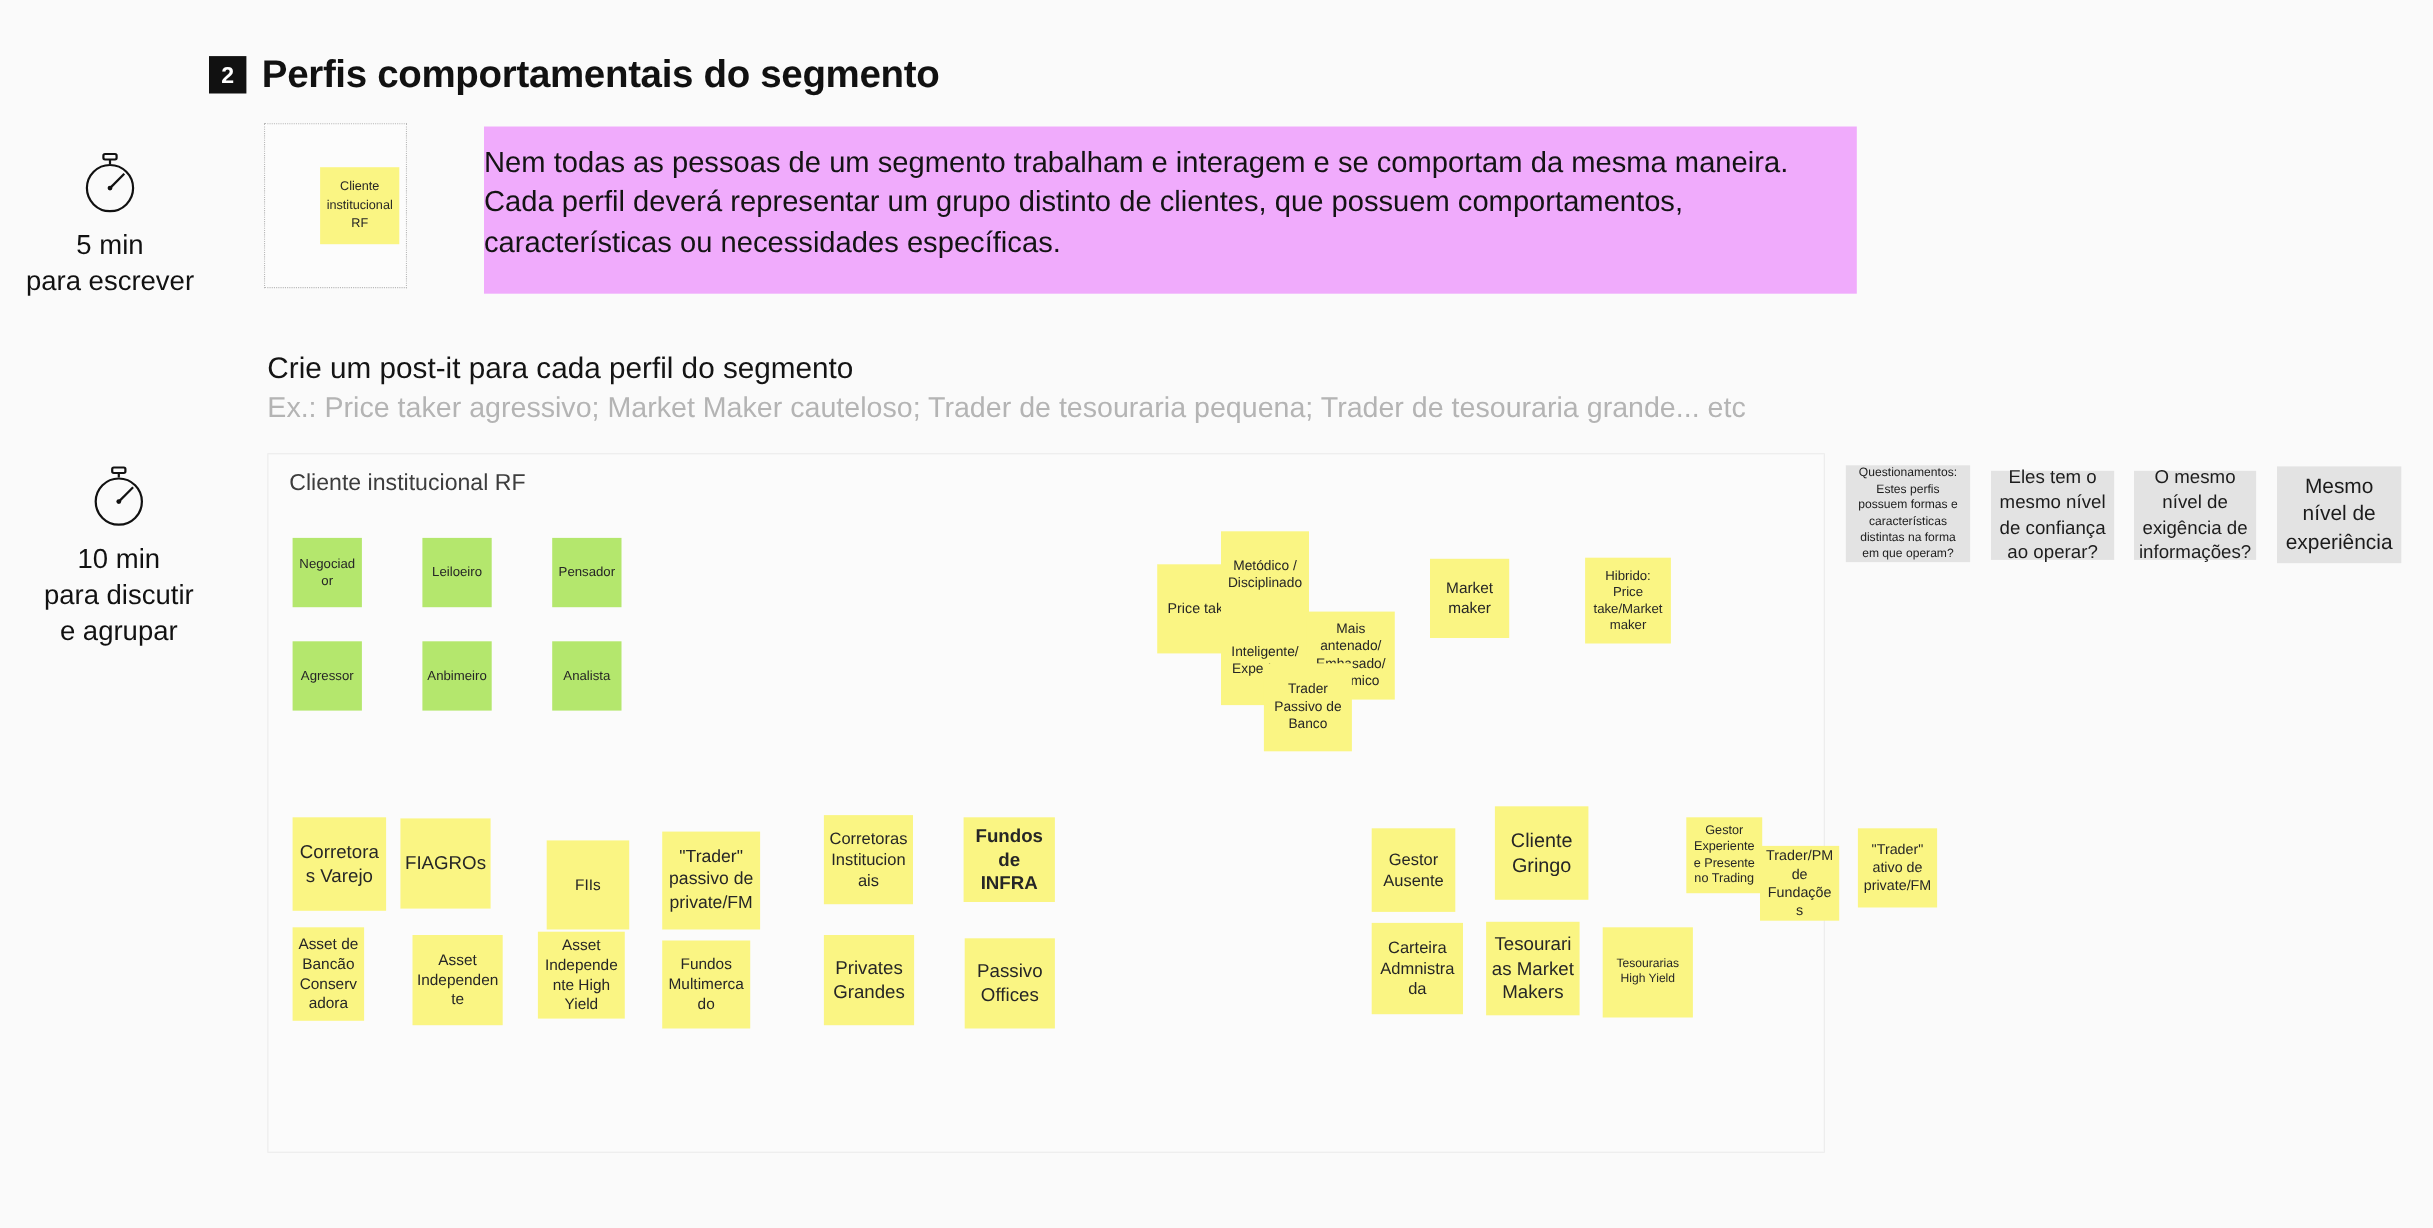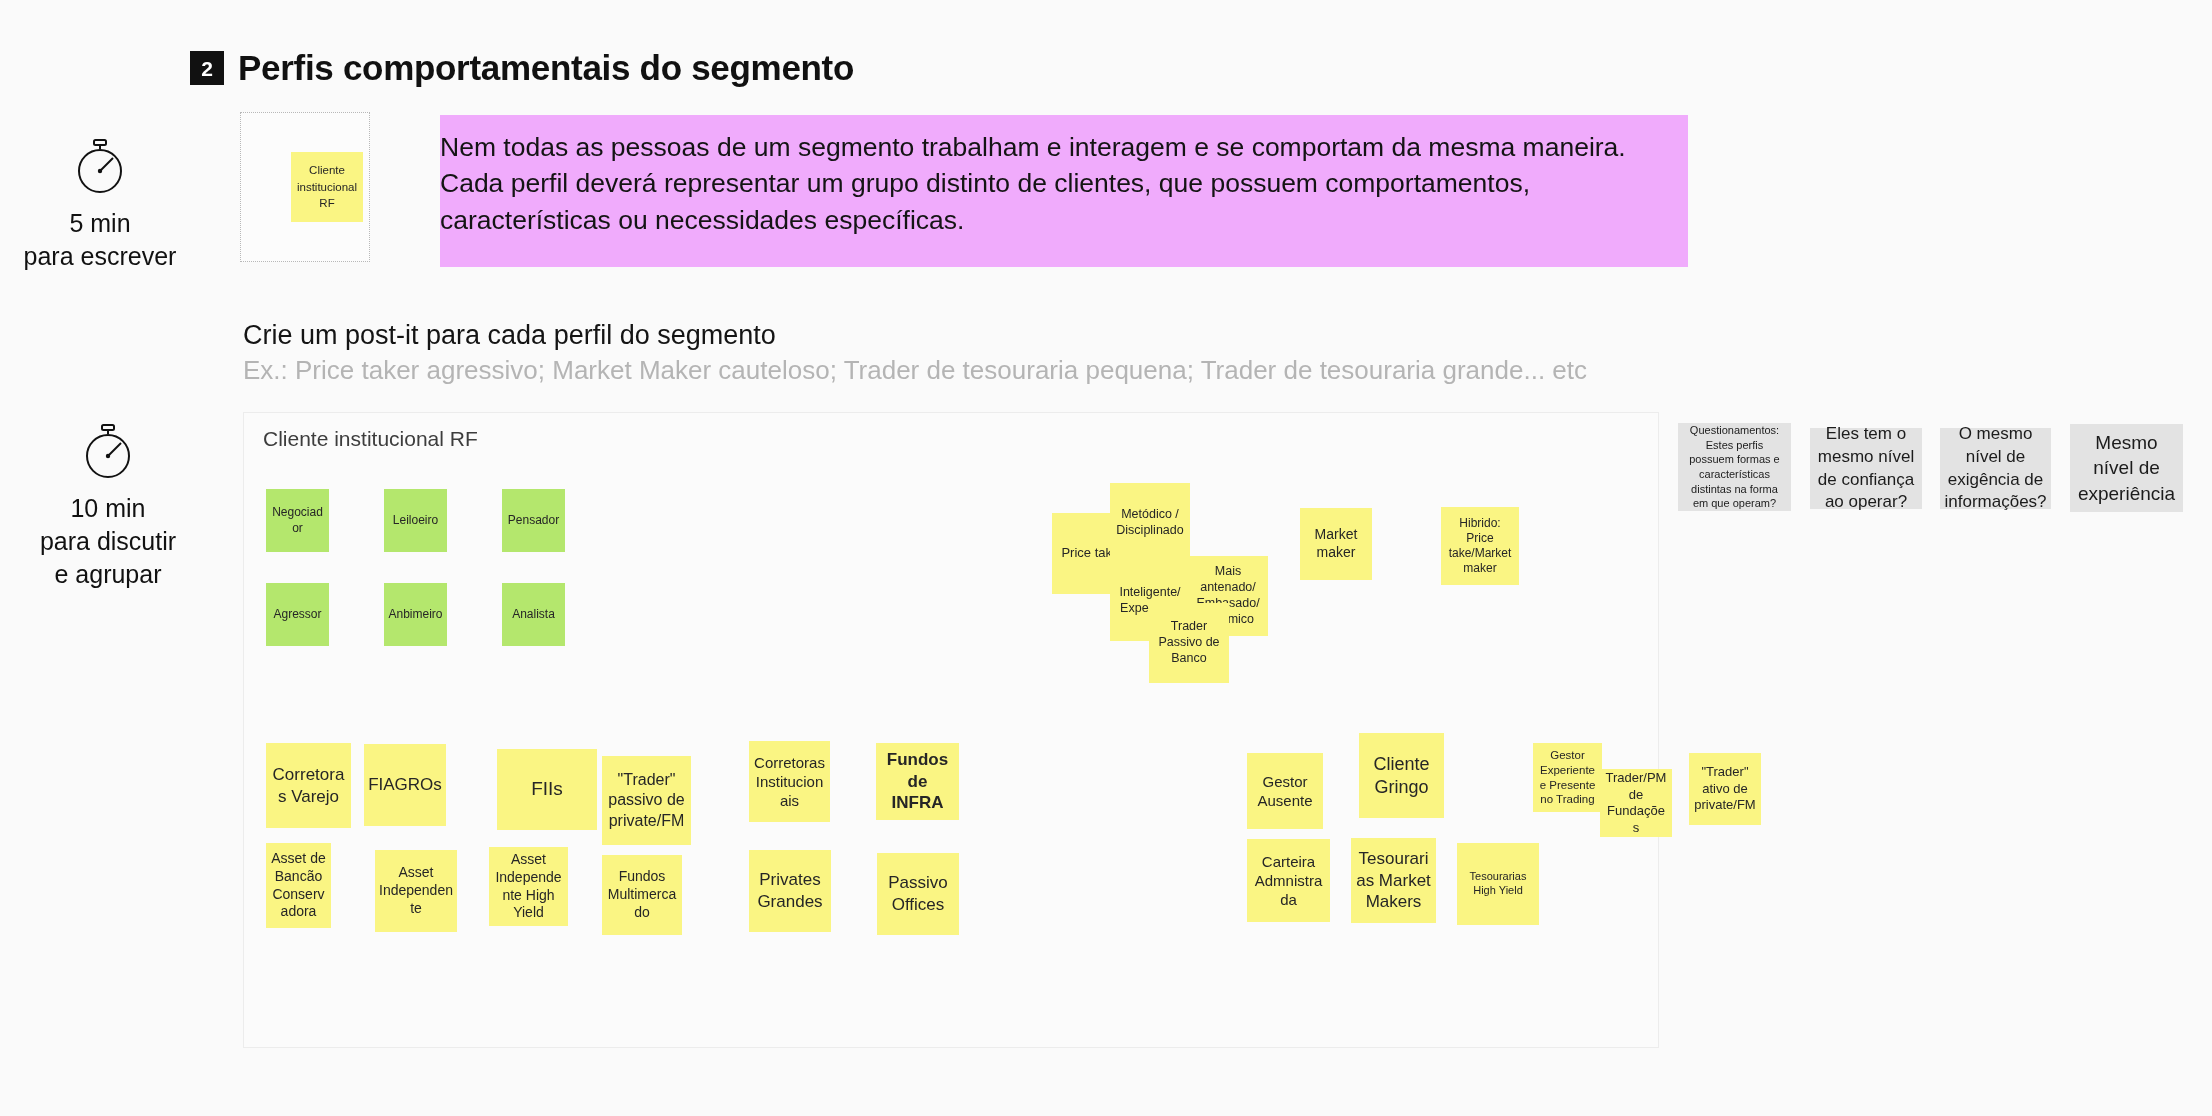--- a/index.html
+++ b/index.html
@@ -228,21 +228,21 @@
       <div class="note green" style="left: 258px; top: 170px; width: 63px; height: 63px; font-size: 12px;">Analista</div>
       <div class="note yellow" style="left: 808px; top: 100px; width: 81px; height: 81px; font-size: 13px;">Price taker</div>
       <div class="note yellow" style="left: 866px; top: 70px; width: 80px; height: 80px; font-size: 12.5px;">Metódico / Disciplinado</div>
       <div class="note yellow" style="left: 866px; top: 148px; width: 80px; height: 80px; font-size: 12.5px;">Inteligente/ Experiente</div>
       <div class="note yellow" style="left: 944px; top: 143px; width: 80px; height: 80px; font-size: 12.5px;">Mais antenado/ Embasado/ Dinamico</div>
       <div class="note yellow" style="left: 905px; top: 190px; width: 80px; height: 80px; font-size: 12.5px;">Trader Passivo de Banco</div>
       <div class="note yellow" style="left: 1056px; top: 95px; width: 72px; height: 72px; font-size: 14px;">Market maker</div>
       <div class="note yellow" style="left: 1197px; top: 94px; width: 78px; height: 78px; font-size: 12px;">Hibrido: Price take/Market maker</div>
       <div class="note yellow" style="left: 22px; top: 330px; width: 85px; height: 85px; font-size: 17px;">Corretoras Varejo</div>
       <div class="note yellow" style="left: 120px; top: 331px; width: 82px; height: 82px; font-size: 17px;">FIAGROs</div>
-      <div class="note yellow" style="left: 253px; top: 336px; width: 100px; height: 81px; font-size: 19px;">FIIs</div>
+      <div class="note yellow" style="left: 253px; top: 351px; width: 75px; height: 81px; font-size: 14px;">FIIs</div>
       <div class="note yellow" style="left: 358px; top: 343px; width: 89px; height: 89px; font-size: 16px;">"Trader" passivo de private/FM</div>
       <div class="note yellow" style="left: 505px; top: 328px; width: 81px; height: 81px; font-size: 15px; text-align: center;">Corretoras Institucionais</div>
       <div class="note yellow" style="left: 632px; top: 330px; width: 83px; height: 77px; font-size: 17px; font-weight: bold;">Fundos de INFRA</div>
       <div class="note yellow" style="left: 1003px; top: 340px; width: 76px; height: 76px; font-size: 15px;">Gestor Ausente</div>
       <div class="note yellow" style="left: 1115px; top: 320px; width: 85px; height: 85px; font-size: 18px;">Cliente Gringo</div>
       <div class="note yellow" style="left: 1289px; top: 330px; width: 69px; height: 69px; font-size: 11.5px;">Gestor Experiente e Presente no Trading</div>
       <div class="note yellow" style="left: 1356px; top: 356px; width: 72px; height: 68px; font-size: 13px;">Trader/PM de Fundações</div>
       <div class="note yellow" style="left: 1445px; top: 340px; width: 72px; height: 72px; font-size: 13px;">"Trader" ativo de private/FM</div>
       <div class="note yellow" style="left: 22px; top: 430px; width: 65px; height: 85px; font-size: 14px;">Asset de Bancão Conservadora</div>
       <div class="note yellow" style="left: 131px; top: 437px; width: 82px; height: 82px; font-size: 14px;">Asset Independente</div>

